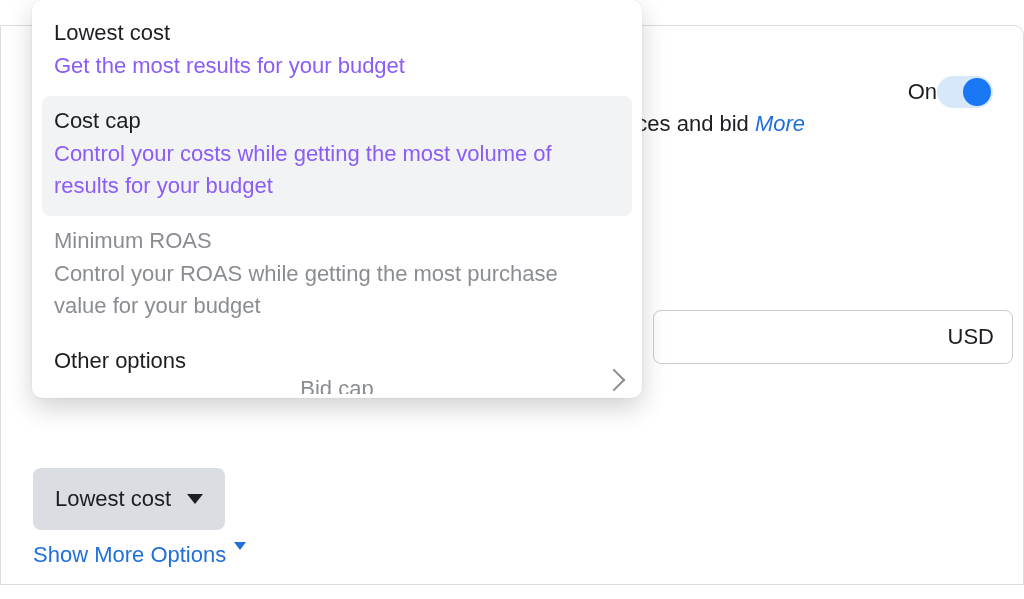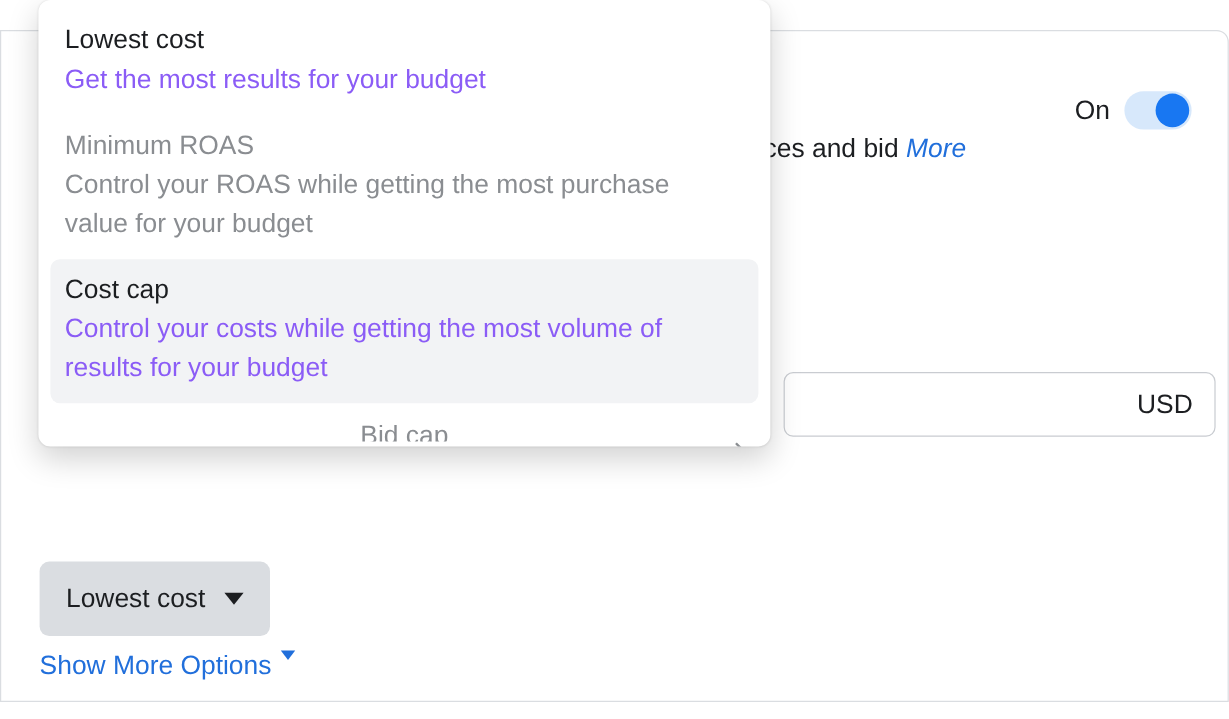--- a/index.html
+++ b/index.html
@@ -25,21 +25,20 @@
     box-sizing: border-box;
   }
 
   
   .toggle-wrap {
     position: absolute;
     top: 50px;
     right: 30px;
     display: flex;
     align-items: center;
-    gap: 12px;
   }
   .toggle-label {
     font-size: 22px;
     color: #1c1e21;
   }
   .toggle {
     position: relative;
     width: 56px;
     height: 32px;
     background: #d7e8fb;
@@ -233,28 +232,29 @@
 
 </div>
 
 <div class="dropdown">
 
   <div class="dd-item">
     <div class="title">Lowest cost</div>
     <div class="desc">Get the most results for your budget</div>
   </div>
 
+  <div class="dd-item selected">
+    <div class="title">Cost cap</div>
+    <div class="desc">Control your costs while getting the most volume of results for your budget</div>
+  </div>
+
   <div class="dd-item disabled">
     <div class="title">Minimum ROAS</div>
     <div class="desc">Control your ROAS while getting the most purchase value for your budget</div>
   </div>
 
-  <div class="dd-item selected">
-    <div class="title">Cost cap</div>
-    <div class="desc">Control your costs while getting the most volume of results for your budget</div>
-  </div>
-
   <div class="dd-other-row">
+    <div class="dd-other-title">Other options</div>
     <div class="dd-other-sub">Bid cap</div>
     <div class="chevron"></div>
   </div>
 
 </div>
 
 </body></html>

